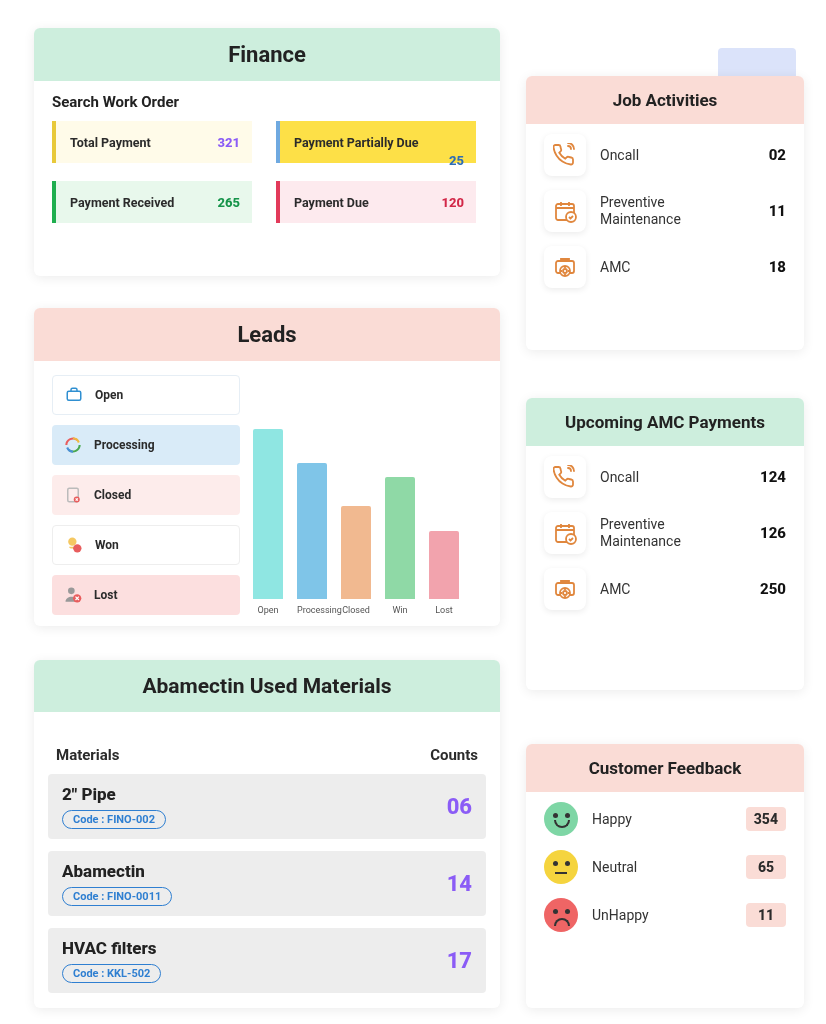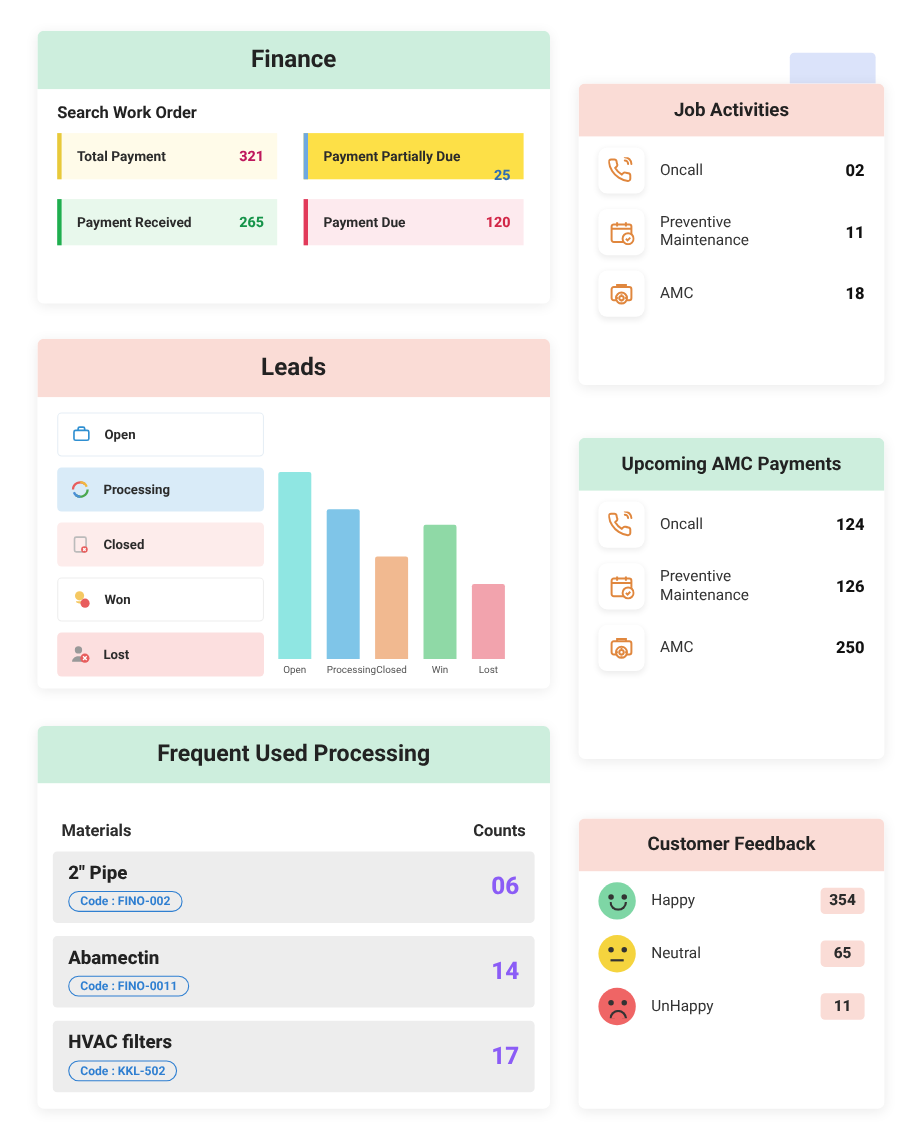--- a/index.html
+++ b/index.html
@@ -32,21 +32,21 @@
   #finance .sub { padding: 12px 18px 4px; font-weight: 700; font-size: 15px; color: #222; }
   .fin-grid { display: flex; flex-wrap: wrap; gap: 18px 24px; padding: 6px 18px 18px; }
   .fin-tile {
     width: 200px; height: 42px;
     display: flex; align-items: center; justify-content: space-between;
     padding: 0 12px 0 14px;
     border-left: 4px solid;
     font-weight: 700; font-size: 12.5px;
   }
   .fin-tile .val { font-weight: 800; font-size: 13px; }
-  .ft-yellow { background:#fffbe9; border-color:#e8c93a; } .ft-yellow .val{color:#be185d;}
+  .ft-yellow { background:#fffbe9; border-color:#e8c93a; } .ft-yellow .val{color:#8b5cf6;}
   .ft-blue   { background:#fde047; border-color:#6fa9e0; } .ft-blue .val{color:#2f6db3;margin-top:37px;}
   .ft-green  { background:#e8f8ec; border-color:#1fae4f; } .ft-green .val{color:#16944a;}
   .ft-red    { background:#fdeaee; border-color:#e23a5a; } .ft-red .val{color:#d22848;}
 
   
   #leads { left: 34px; top: 308px; width: 466px; height: 318px; }
   #leads .card-header { font-size: 22px; }
   .leads-body { display:flex; gap:13px; padding: 14px 18px 14px; }
   .lead-list { width: 188px; display:flex; flex-direction:column; gap:10px; }
   .lead-item {
@@ -209,21 +209,21 @@
           <span>Processing</span>
           <span>Closed</span>
           <span>Win</span>
           <span>Lost</span>
         </div>
     </div>
   </div>
 </div>
 
 <div id="materials" class="card">
-  <div class="card-header hdr-green">Frequent Used Processing</div>
+  <div class="card-header hdr-green">Abamectin Used Materials</div>
   <div class="mat-head">
     <span>Materials</span>
     <span>Counts</span>
   </div>
   <div id="mat-rows">
       <div class="mat-row">
         <div class="mat-left">
           <span class="mat-name">2" Pipe</span>
           <span class="mat-code">Code : FINO-002</span>
         </div>

